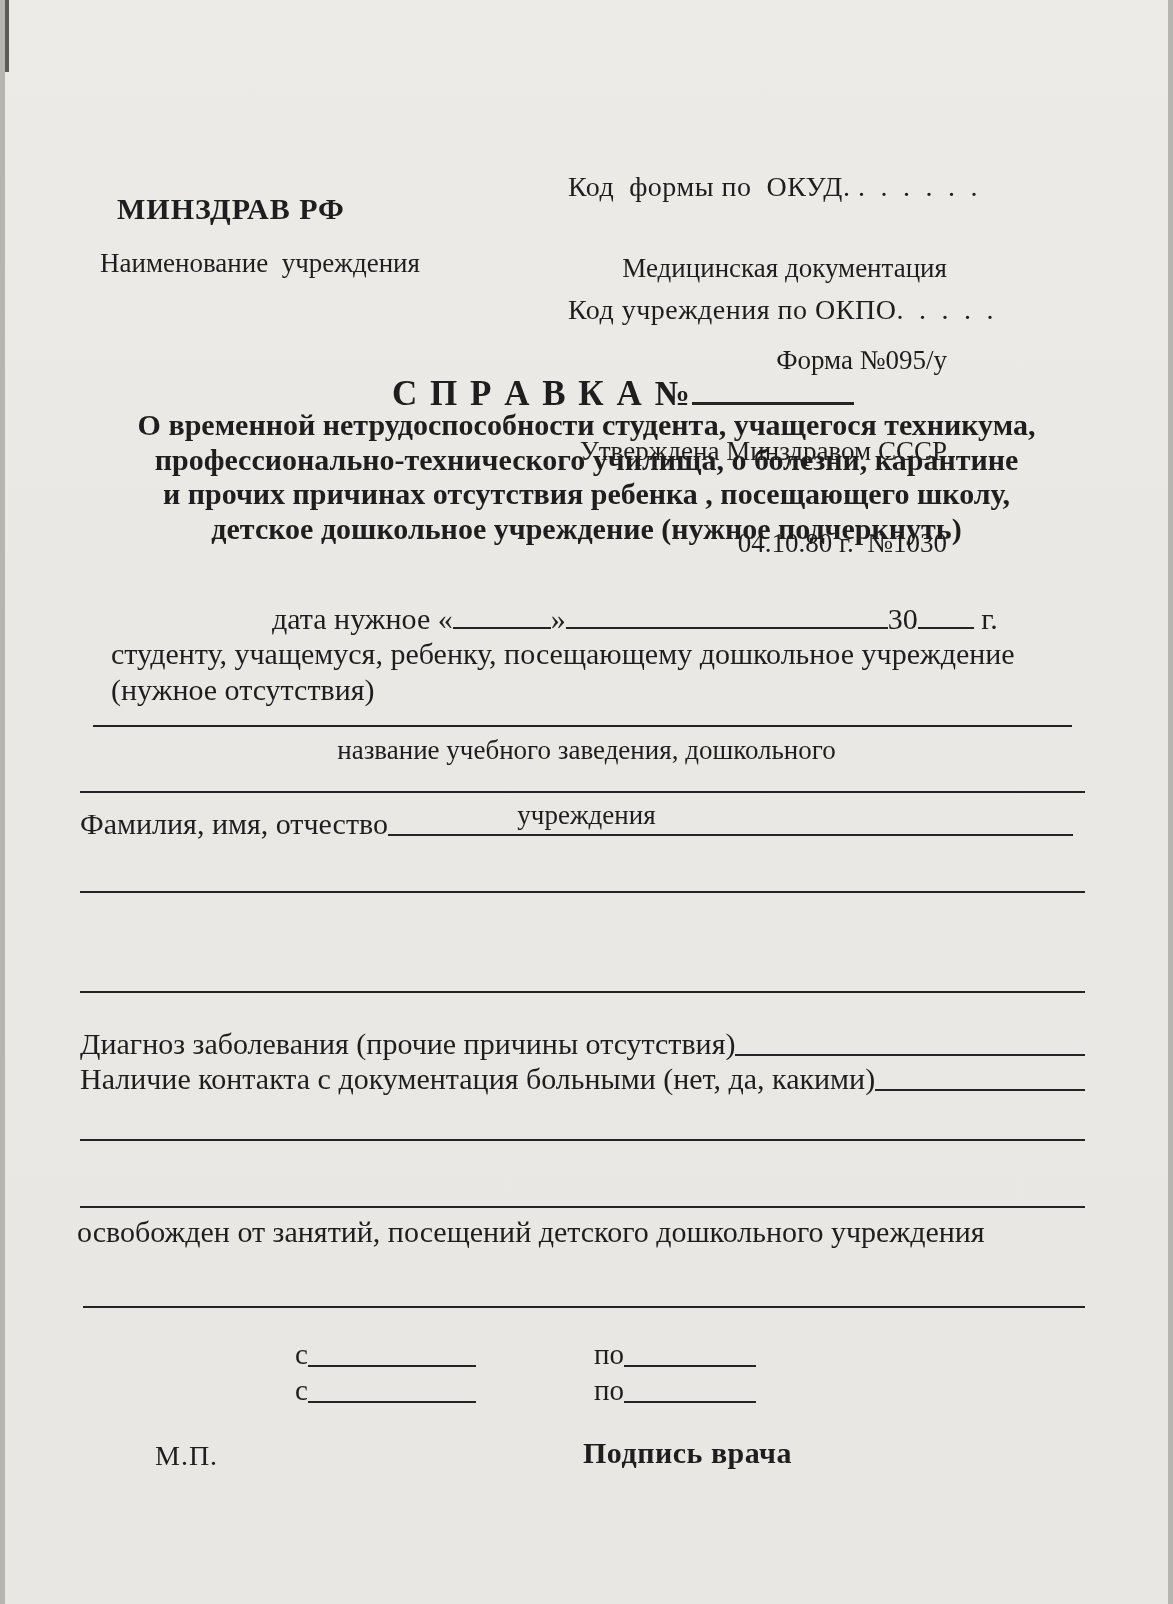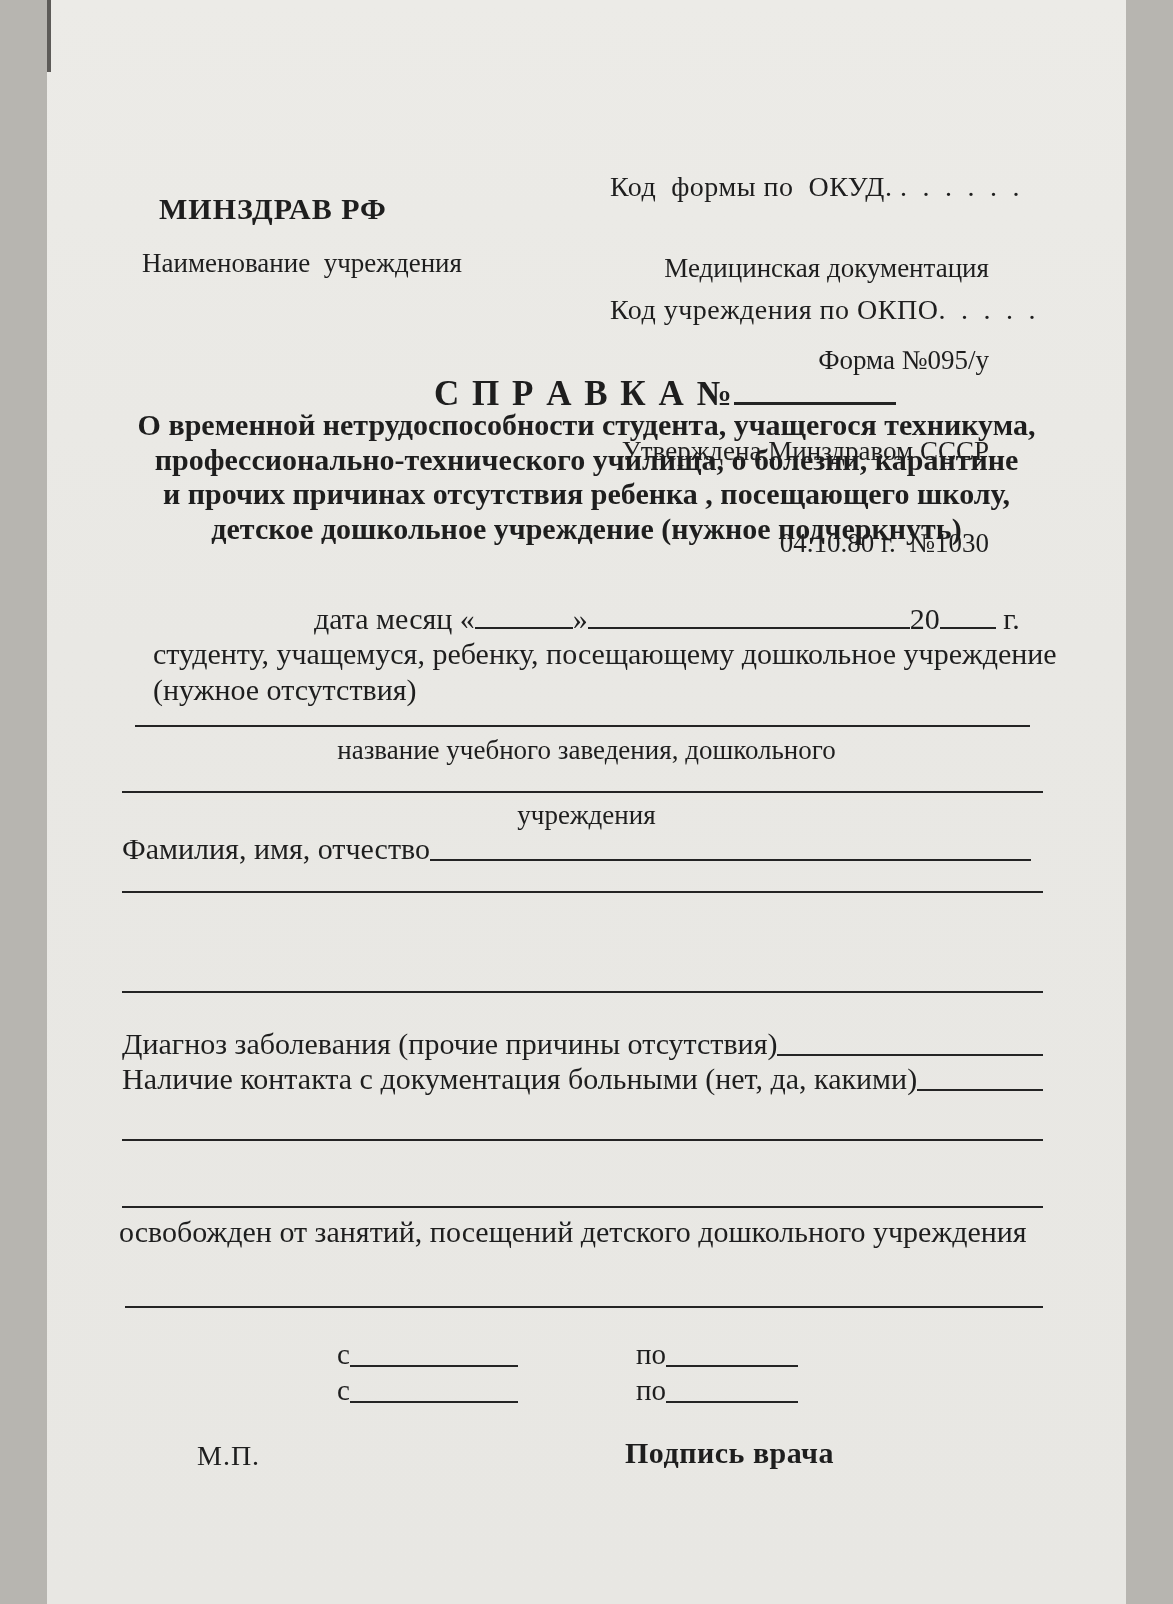--- a/index.html
+++ b/index.html
@@ -3,21 +3,21 @@
 <meta charset="utf-8">
 <title>Справка — Форма №095/у</title>
 <style>
   html, body {
     margin: 0;
     padding: 0;
     background: #b7b5b0;
   }
   .page {
     position: relative;
-    width: 1079px;
+    width: 1163px;
     height: 1604px;
     margin: 0 auto;
     background:
       linear-gradient(180deg, #ecebe7 0%, #e9e8e4 40%, #e8e7e3 100%);
     color: #1e1e1e;
     font-family: "Liberation Serif", "DejaVu Serif", serif;
     overflow: hidden;
   }
   .abs { position: absolute; }
 
@@ -154,35 +154,35 @@
   </div>
 
   <div class="abs subject" style="top:408px;">
     <div>О временной нетрудоспособности студента, учащегося техникума,</div>
     <div>профессионально-технического училища, о болезни, карантине</div>
     <div>и прочих причинах отсутствия ребенка , посещающего школу,</div>
     <div>детское дошкольное учреждение (нужное подчеркнуть)</div>
   </div>
 
   <div class="abs issue-date" style="left:237px; top:568px;">
-    <span>дата месяц </span><span>«</span><span class="blank" style="width:98px;"></span><span>»</span><span class="blank" style="width:322px;"></span><span>20</span><span class="blank" style="width:56px;"></span><span> г.</span>
+    <span>дата нужное </span><span>«</span><span class="blank" style="width:98px;"></span><span>»</span><span class="blank" style="width:322px;"></span><span>30</span><span class="blank" style="width:56px;"></span><span> г.</span>
   </div>
 
   <div class="abs body-text" style="left:90px; top:636px;margin-left:16px;">
     <div>студенту, учащемуся, ребенку, посещающему дошкольное учреждение</div>
     <div>(нужное отсутствия)</div>
   </div>
 
   <div class="hr" style="left:88px; right:96px; top:725px;"></div>
   <div class="abs caption" style="top:735px;">название учебного заведения, дошкольного</div>
 
   <div class="hr" style="left:75px; right:83px; top:791px;"></div>
   <div class="abs caption" style="top:800px;">учреждения</div>
 
-  <div class="abs fill-row" style="left:75px; right:95px; top:832px;">
+  <div class="abs fill-row" style="left:75px; right:95px; top:807px;">
     <span class="label">Фамилия, имя, отчество</span>
     <span class="fill"></span>
   </div>
   <div class="hr" style="left:75px; right:83px; top:891px;"></div>
 
   <div class="hr" style="left:75px; right:83px; top:991px;"></div>
 
   <div class="abs fill-row" style="left:75px; right:83px; top:1027px;">
     <span class="label">Диагноз заболевания (прочие причины отсутствия)</span>
     <span class="fill"></span>

